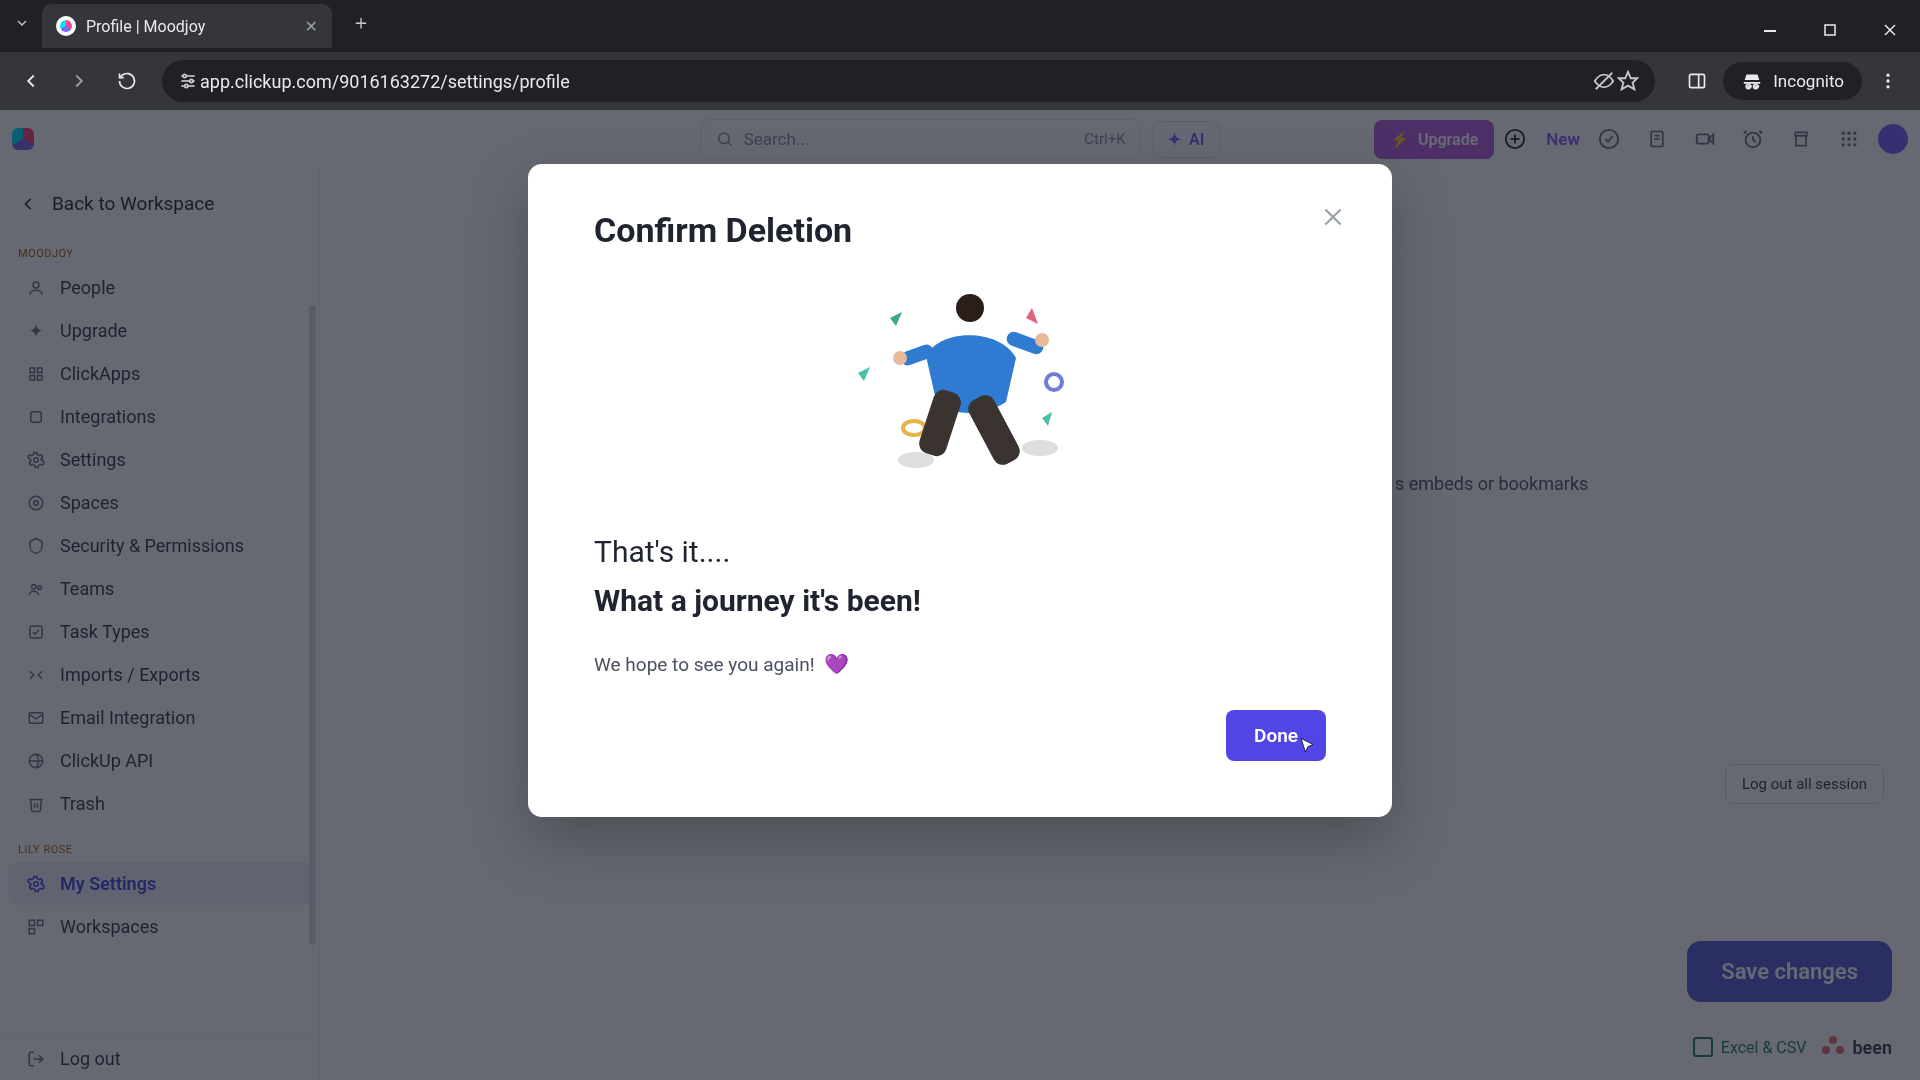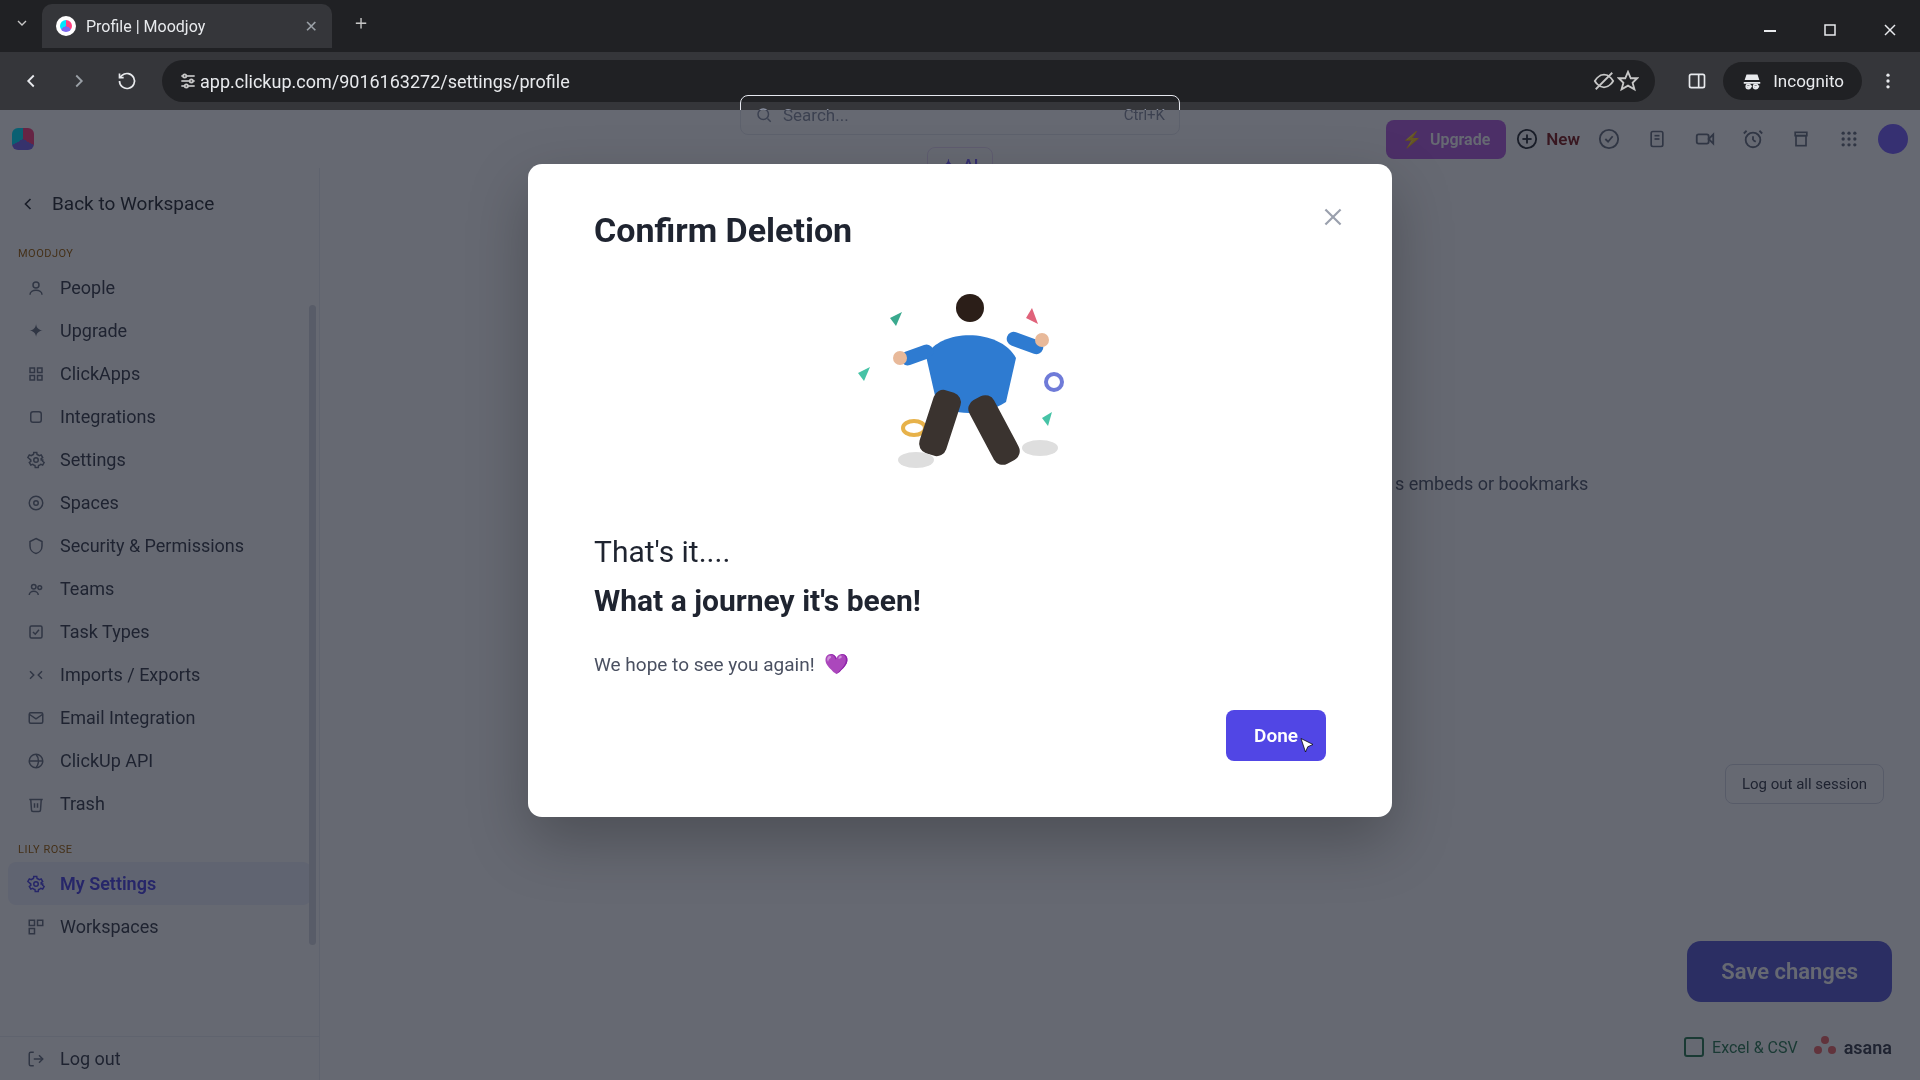--- a/index.html
+++ b/index.html
@@ -27,27 +27,27 @@
   .right-icons { display:flex; align-items:center; gap:4px; margin-left:6px; }
   .right-icons .nav-btn { width:44px; }
   .incog-chip { display:flex; align-items:center; gap:10px; background:#202124; border-radius:22px; padding:8px 18px; color:#e8eaed; font-size:17px; }
 
   
   .app { position:relative; width:100%; height:calc(1080px - 52px - 58px); background:#fff; color:#2a2e34; }
 
   
   .appbar { height:58px; display:flex; align-items:center; padding:0 12px; gap:10px; background:#fff; position:relative; }
   .brand-dot { width:22px; height:22px; border-radius:6px; background:conic-gradient(#ff4081 0 120deg,#7b68ee 120deg 240deg,#00e5ff 240deg 360deg); }
-  .search-wrap { position:absolute; left:50%; transform:translateX(-50%); display:flex; align-items:center; gap:12px;flex-direction:column; }
+  .search-wrap { position:absolute; left:50%; transform:translateX(-50%); display:flex; align-items:center; gap:12px; }
   .search { width:440px; height:40px; border:1px solid #e6e8ef; border-radius:8px; display:flex; align-items:center; padding:0 14px; gap:10px; color:#8a90a2; font-size:17px; }
   .kbd { margin-left:auto; color:#8a90a2; font-size:15px; }
   .ai-chip { display:flex; align-items:center; gap:8px; border:1px solid #eadcf8; color:#7b61ff; padding:8px 14px; border-radius:8px; font-size:16px; font-weight:600; }
   .appbar-right { margin-left:auto; display:flex; align-items:center; gap:10px; }
   .upgrade-btn { background:#b660e0; color:#fff; border-radius:8px; padding:10px 16px; font-size:16px; font-weight:600; display:flex; align-items:center; gap:8px; }
-  .new-btn { display:flex; align-items:center; gap:8px; color:#7f1d1d; font-size:17px; font-weight:600; }
+  .new-btn { display:flex; align-items:center; gap:20px; color:#8b5cf6; font-size:17px; font-weight:600; }
   .bar-icon { width:38px; height:38px; display:flex; align-items:center; justify-content:center; color:#6b7280; }
   .avatar-dot { width:30px; height:30px; border-radius:50%; background:#7b61ff; }
 
   .app-body { display:flex; height:calc(100% - 58px); }
 
   
   .sidebar { width:320px; border-right:1px solid #eceef3; padding:10px 0 0 0; display:flex; flex-direction:column; position:relative; }
   .sidebar-scroll::-webkit-scrollbar{width:8px}
   .back-row { display:flex; align-items:center; gap:14px; padding:14px 18px; font-size:19px; color:#2a2e34; }
   .section-label { padding:18px 18px 6px; font-size:11px; letter-spacing:.5px; color:#a16207; text-transform:uppercase; }
@@ -468,21 +468,21 @@
 
       <div class="floating-bar">
         <div class="excel-chip">
           <span class="xls"></span>
           <span>Excel &amp; CSV</span>
         </div>
         <div class="asana-chip">
           <span class="asana-dots">
               <span></span>
             </span>
-          <span>asana</span>
+          <span>been</span>
         </div>
       </div>
       <div style="position:absolute; right:28px; bottom:78px;">
         <div class="save-btn"><span>Save changes</span></div>
       </div>
     </div>
   </div>
 
   <div class="overlay">
     <div class="modal">

